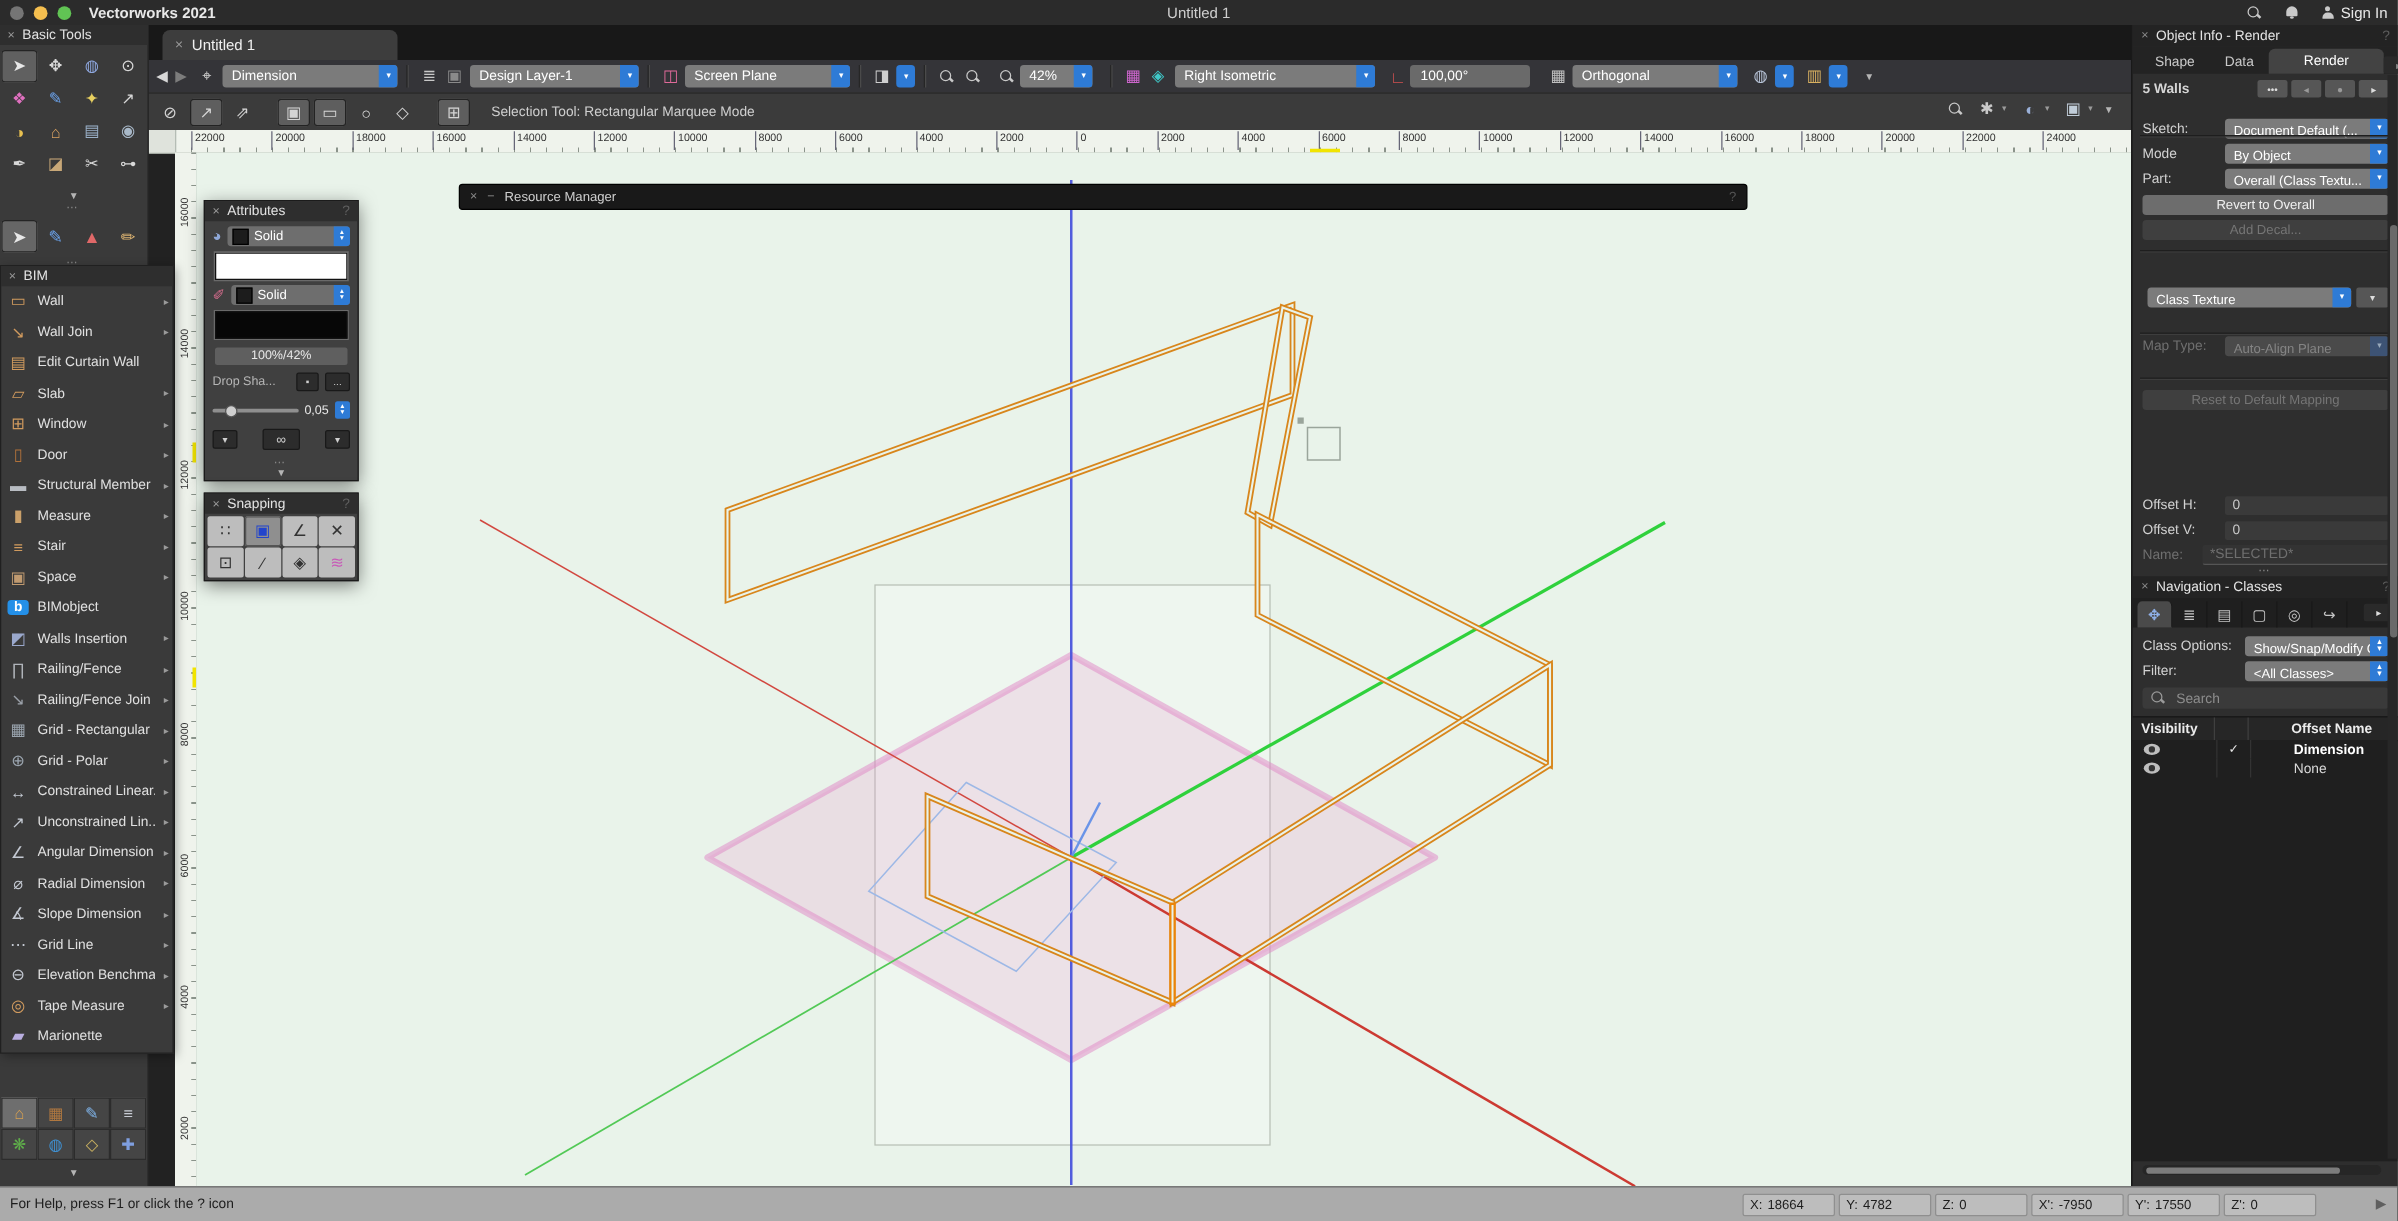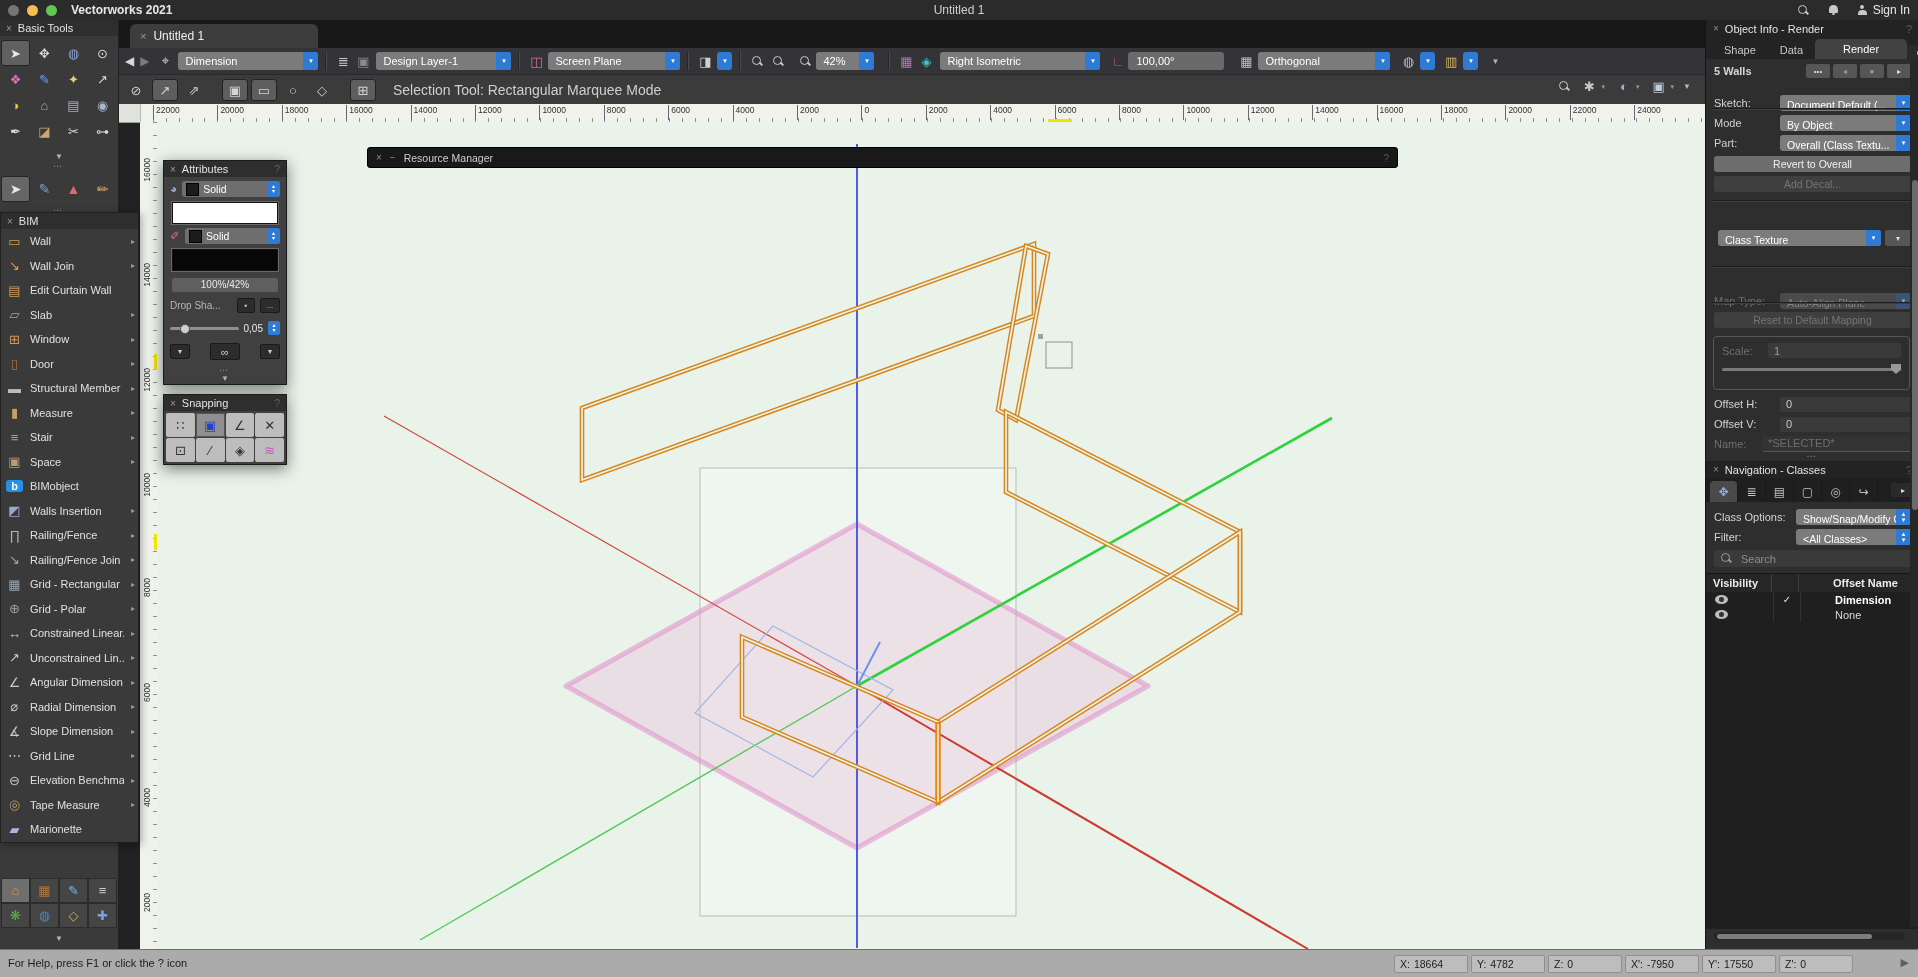--- a/index.html
+++ b/index.html
@@ -42,21 +42,21 @@
                align-items:center;justify-content:center;color:#fff;font-size:7px;line-height:6px;flex:none;}
   .combo.disabled{background:#4a4a4a;color:#848484;}
   .combo.disabled .chev{background:#3d5374;color:#9ab;}
   .vsep{width:1px;height:18px;background:#262626;margin:0 7px;box-shadow:1px 0 0 #4a4a4a;}
   .chip{width:15px;height:18px;background:#2e7bd6;border-radius:3px;color:#fff;font-size:7px;
         display:inline-flex;align-items:center;justify-content:center;margin-left:2px;}
   .field{display:flex;align-items:center;height:18px;background:#6a6a6a;border-radius:3px;color:#fff;padding:0 8px;}
   .mi{width:26px;height:22px;display:flex;align-items:center;justify-content:center;color:#d4d4d4;
       font-size:13px;border-radius:3px;margin-right:3px;flex:none;}
   .mi.sel{background:#5e5e5e;box-shadow:inset 0 0 0 1px #232323;}
-  #modestatus{color:#cfcfcf;font-size:14px;margin-left:14px;}
+  #modestatus{color:#cfcfcf;font-size:11px;margin-left:14px;}
   #tb2right{position:absolute;right:14px;top:4px;display:flex;align-items:center;gap:9px;}
   
   #hruler{position:absolute;left:118px;top:104px;width:1587px;height:18px;background:#eff3ec;border-bottom:1px solid #9aa29a;}
   #hruler .ticks{position:absolute;left:22px;right:0;bottom:0;height:4px;
      background:repeating-linear-gradient(90deg,#8a938a 0 1px,transparent 1px 12.9px);}
   .hlb{position:absolute;top:1px;font-size:8.5px;color:#333;border-left:1px solid #667;padding-left:2px;height:15px;}
   #rcorner{position:absolute;left:118px;top:104px;width:22px;height:18px;background:#dfe3dc;border-right:1px solid #b5bdb5;}
   #vruler{position:absolute;left:140px;top:122px;width:17px;height:827px;background:#eff3ec;border-right:1px solid #9aa29a;}
   #vruler .vticks{position:absolute;top:0;bottom:0;right:0;width:4px;
      background:repeating-linear-gradient(180deg,#8a938a 0 1px,transparent 1px 13px);}
@@ -678,42 +678,29 @@
   <div class="rp pbtn disabled" style="top:156px;position:absolute">Add Decal...</div>
   <div class="rp rpdiv" style="top:180px"></div>
   <div class="rp rprow" style="top:208px;height:20px">
     <div class="combo sm" style="margin-left:4px">
       <span class="ctext">Class Texture</span>
       <span class="chev">▾</span>
     </div>
     <span class="smbtn" style="width:18px;height:16px">▾</span>
   </div>
   <div class="rp rpdiv" style="top:246px"></div>
-  <div class="rp rprow" style="top:272px;height:18px">
+  <div class="rp rprow" style="top:248px;height:18px">
     <span class="rplab dim">Map Type:</span>
     <div class="combo sm disabled">
       <span class="ctext">Auto-Align Plane</span>
       <span class="chev">▾</span>
     </div>
   </div>
   <div class="rp rpdiv" style="top:282px"></div>
   <div class="rp pbtn disabled" style="top:292px;position:absolute">Reset to Default Mapping</div>
-  <div class="rp" style="top:316px;left:7px;right:9px;height:52px;border:1px solid #565656;border-radius:4px">
-    <div class="rprow" style="padding-top:6px">
-      <span class="dim" style="width:42px">Scale:</span>
-      <div class="rpfield" style="color:#9a9a9a">
-          <span>1</span>
-        </div>
-    </div>
-    <div class="rprow" style="padding-top:10px">
-      <div class="slider" style="background:#7a7a7a">
-        <span style="position:absolute;right:0;top:-4px;width:10px;height:10px;background:#9a9a9a;clip-path:polygon(0 0,100% 0,100% 55%,50% 100%,0 55%)"></span>
-      </div>
-    </div>
-  </div>
   <div class="rp rprow" style="top:376px;height:16px">
     <span class="rplab">Offset H:</span>
     <div class="rpfield">
         <span>0</span>
       </div>
   </div>
   <div class="rp rprow" style="top:396px;height:16px">
     <span class="rplab">Offset V:</span>
     <div class="rpfield">
         <span>0</span>

